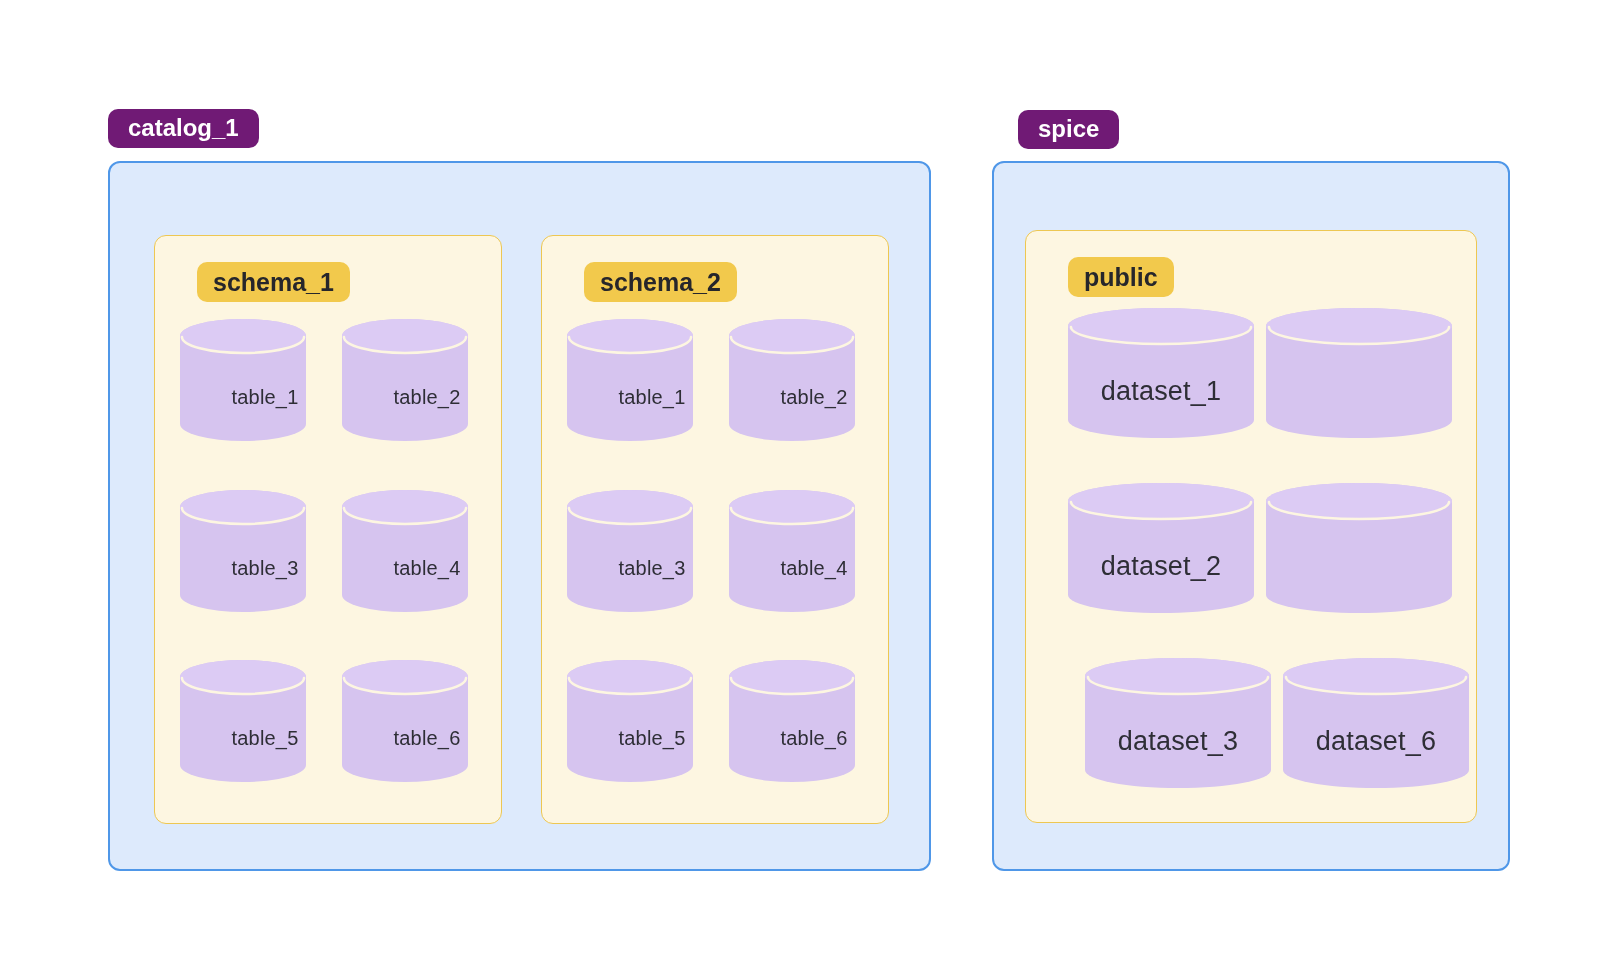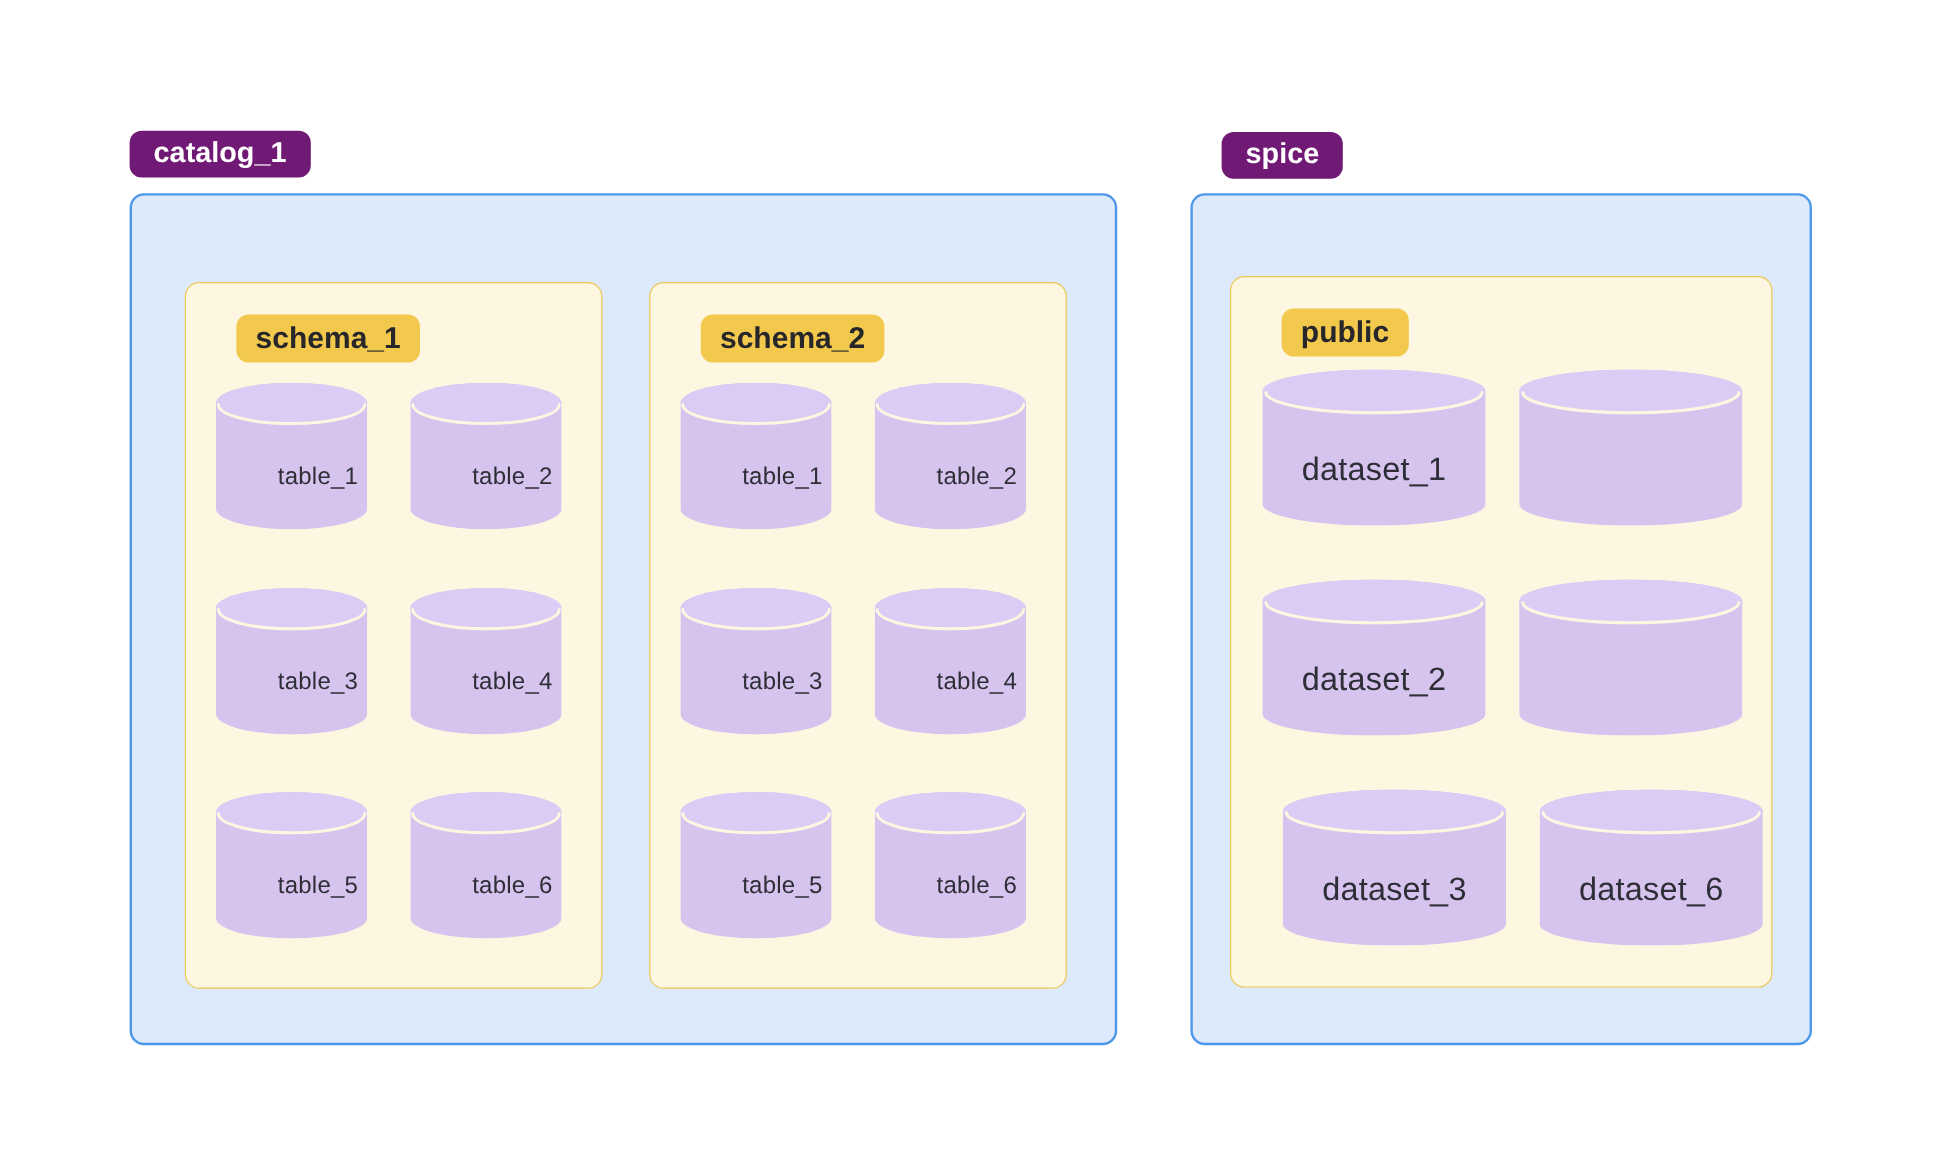--- a/index.html
+++ b/index.html
@@ -70,21 +70,21 @@
   .group-schema1 { left: 44px;  top: 72px; width: 348px; height: 589px; }
   .group-schema2 { left: 431px; top: 72px; width: 348px; height: 589px; }
   .group .badge-gold { left: 14px; top: 26px; margin-left: 28px; }
   .t-c0 { left: 25px; }  .t-c1 { left: 187px; }
   .t-r0 { top: 83px; }   .t-r1 { top: 254px; }  .t-r2 { top: 424px; }
 
   
   .badge-spice { left: 992px; top: 110px; margin-left: 26px; }
   .container-spice { left: 992px; top: 161px; width: 518px; height: 710px; }
   .group-public { left: 31px; top: 67px; width: 452px; height: 593px; }
-  .d-c0 { left: 26px; padding-left: 44px; }  .d-c1 { left: 240px; }
+  .d-c0 { left: 42px; padding-left: 44px; }  .d-c1 { left: 240px; }
   .d-r0 { top: 77px; }   .d-r1 { top: 252px; text-decoration: underline; }  .d-r2 { top: 427px; margin-left: 17px; }
 </style>
 </head>
 <body>
 
 <div class="stage">
 
   <div class="badge badge-blue badge-catalog">catalog_1</div>
   <div class="container container-catalog">
 

